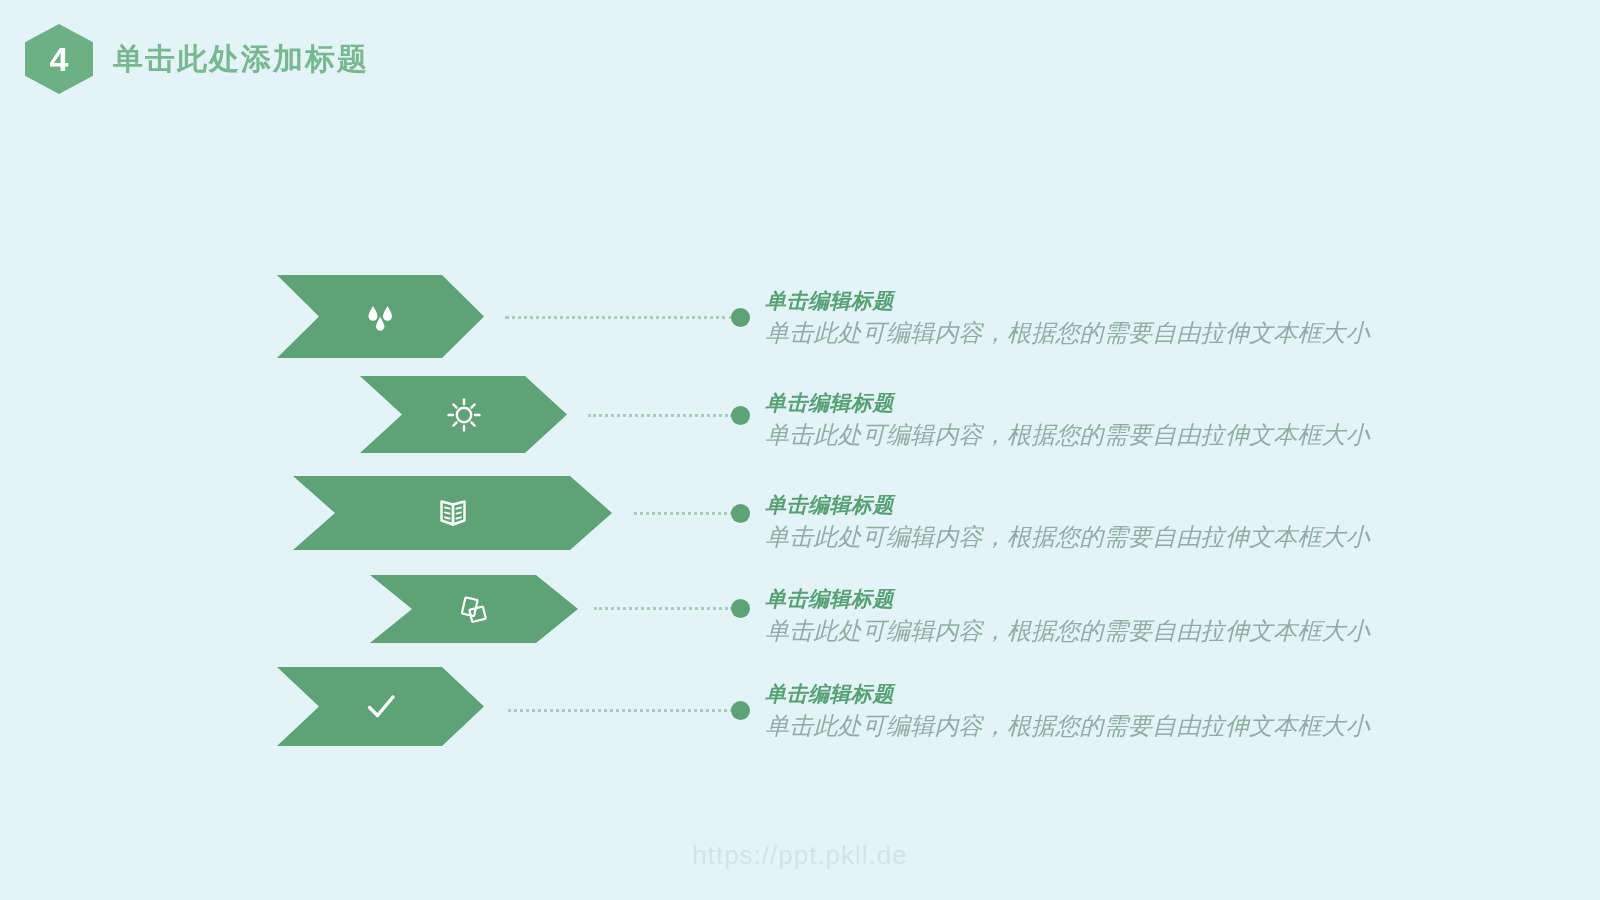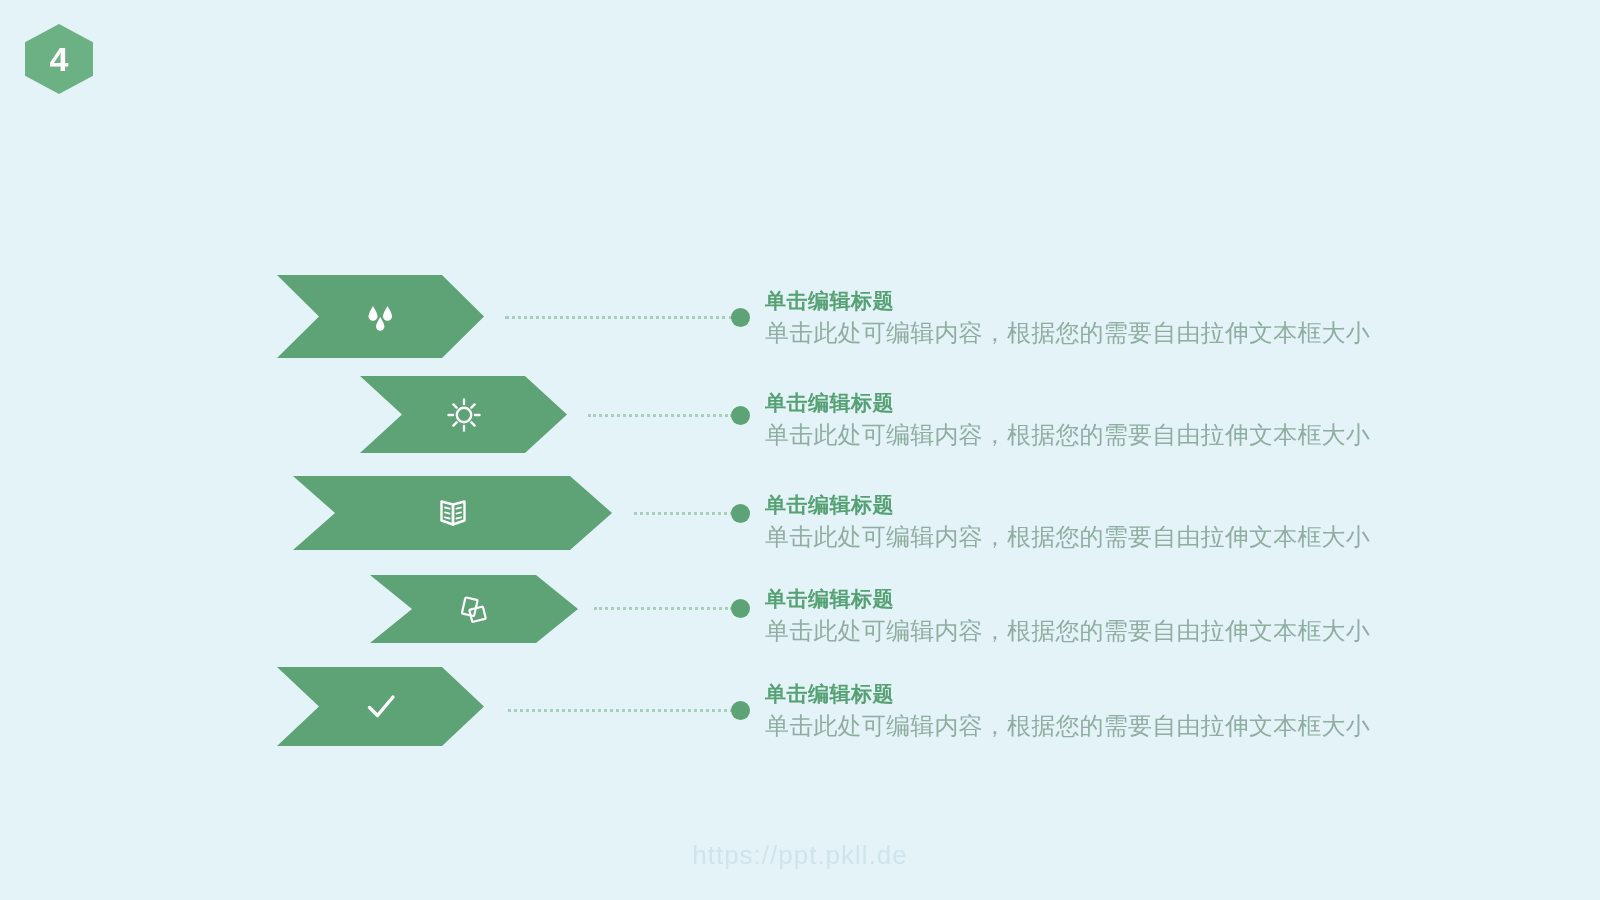--- a/index.html
+++ b/index.html
@@ -58,20 +58,21 @@
     white-space: nowrap;
   }
 
   
   .rows-area {
     position: absolute;
     left: 0;
     top: 0;
     width: 1600px;
     height: 720px;
+    font-style: italic;
   }
   .row {
     position: absolute;
   }
 
   .chevron {
     position: absolute;
     background: #5da376;
     -webkit-clip-path: polygon(0 0, calc(100% - 42px) 0, 100% 50%, calc(100% - 42px) 100%, 0 100%, 42px 50%);
     clip-path: polygon(0 0, calc(100% - 42px) 0, 100% 50%, calc(100% - 42px) 100%, 0 100%, 42px 50%);
@@ -136,20 +137,21 @@
   }
 </style>
 </head>
 <body>
 
 <div class="slide-header">
   <div class="hex-badge">
     <div class="hex-shape"></div>
     <div class="hex-number">4</div>
   </div>
+  <div class="slide-title">单击此处添加标题</div>
 </div>
 
 <div class="rows-area">
 
   <div class="row">
     <div class="chevron" style="left:277px; top:275px; width:207px; height:83px;">
       <div class="icon-wrap" style="left:0;top:0;right:0;bottom:0;">
         <svg width="46" height="46" viewBox="0 0 46 46" aria-hidden="true">
           <path d="M15 12 C15 12 10.5 19 10.5 22.3 A4.5 4.5 0 0 0 19.5 22.3 C19.5 19 15 12 15 12 Z" fill="#ffffff"></path>
           <path d="M29.5 12 C29.5 12 25 19 25 22.3 A4.5 4.5 0 0 0 34 22.3 C34 19 29.5 12 29.5 12 Z" fill="#ffffff"></path>

